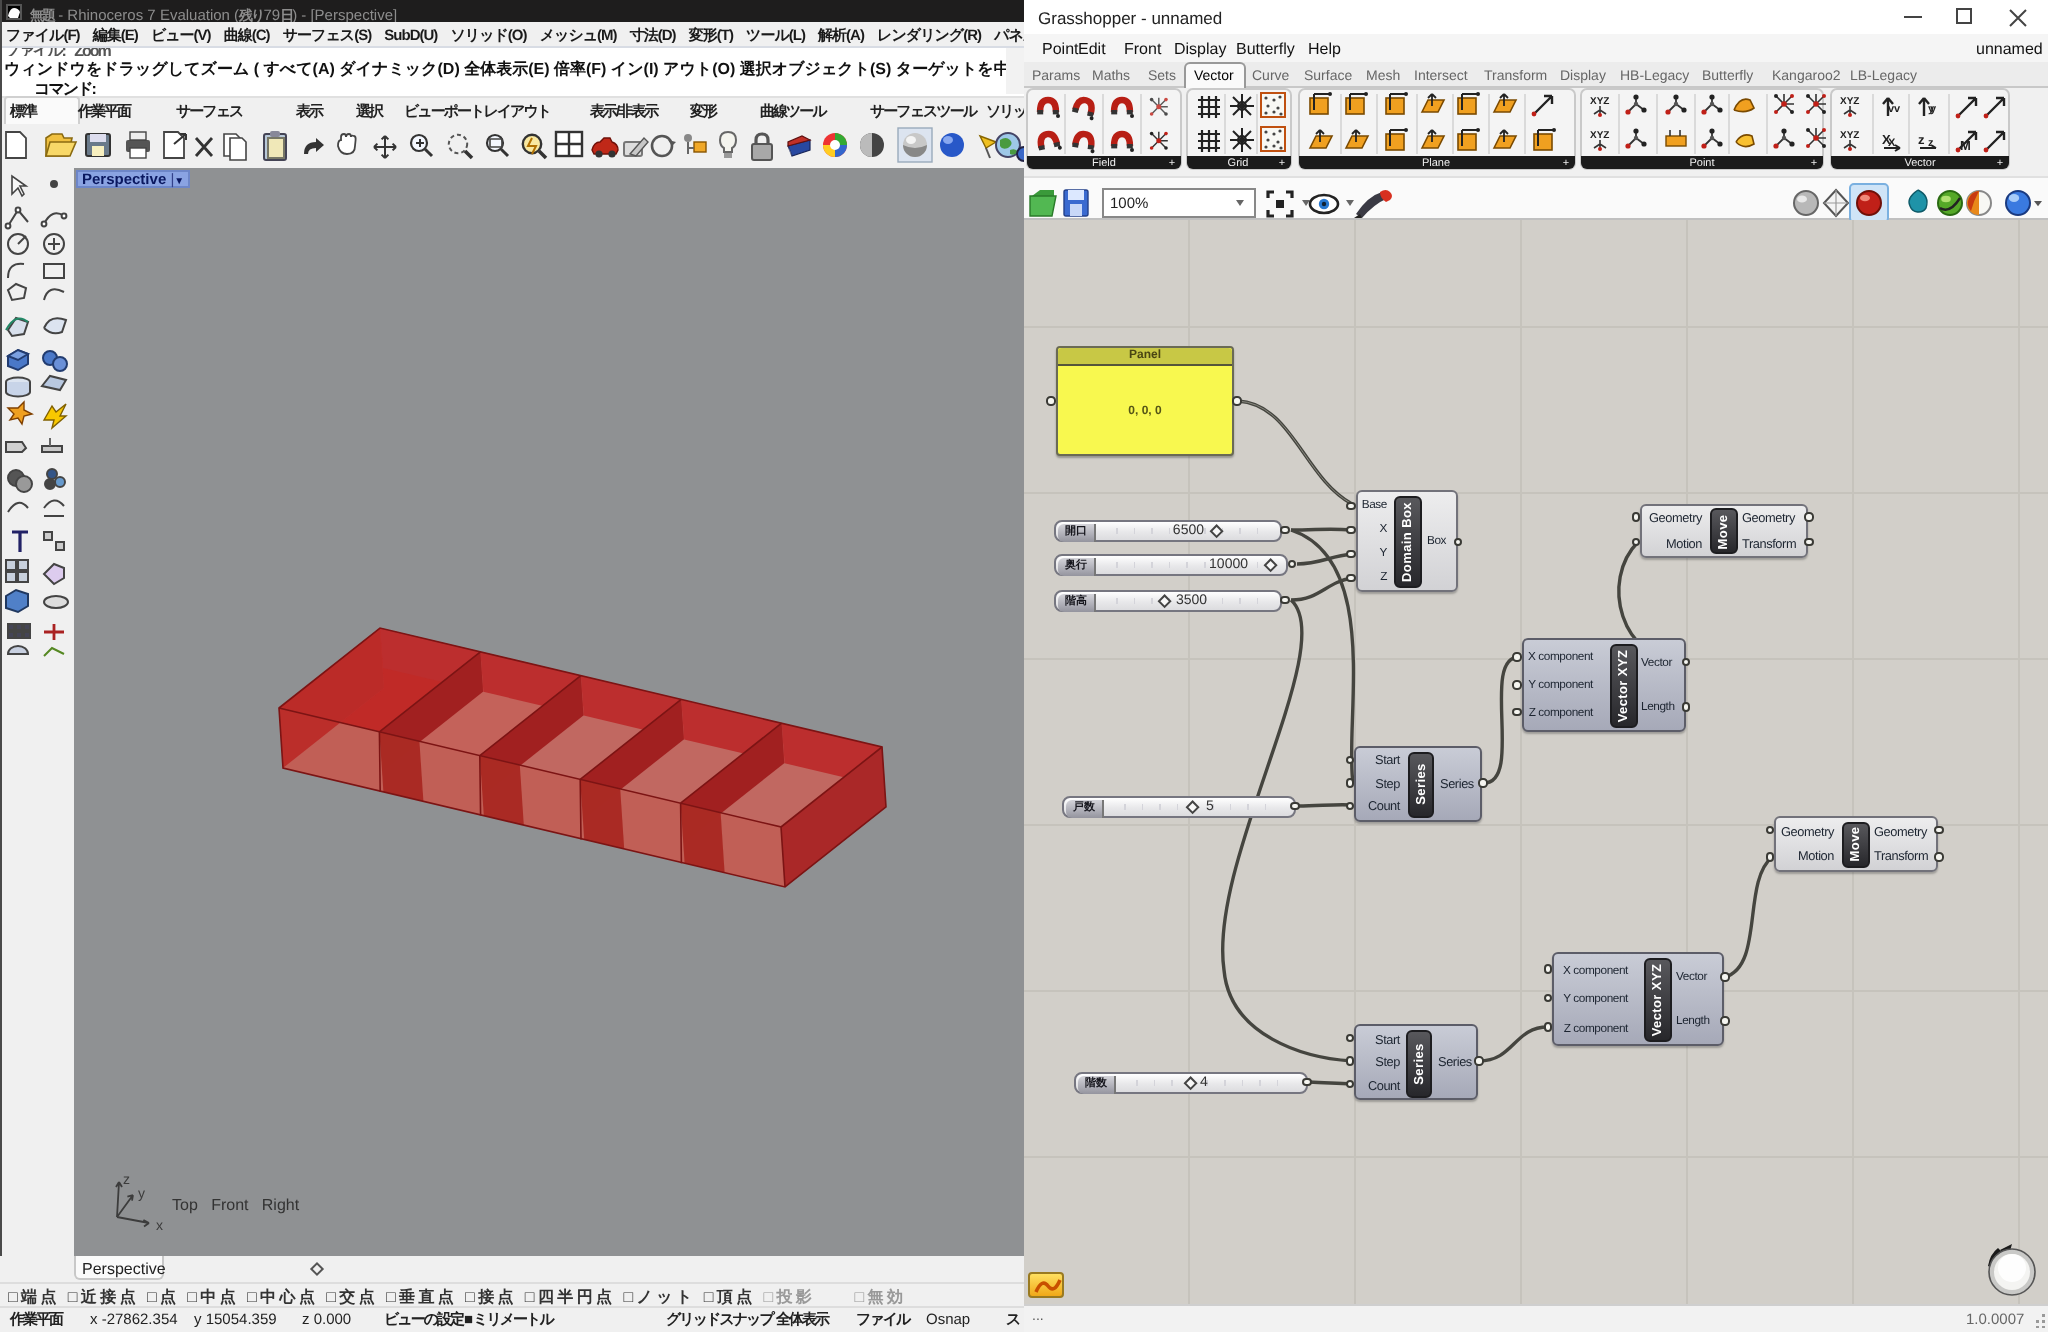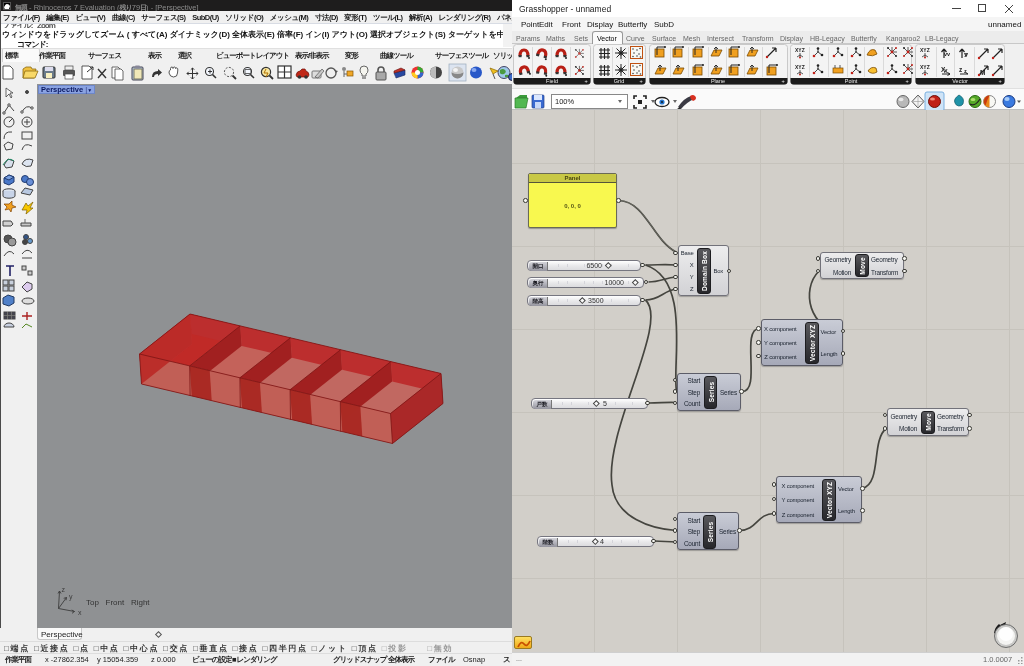--- a/index.html
+++ b/index.html
@@ -39,21 +39,21 @@
  <div class="abs" style="left:503px;top:24px;width:9px;height:23px;background:#f2f2f2"></div>
 
  <div class="abs" style="left:0;top:48px;width:512px;height:14px;background:#f0f0f0;border-top:1px solid #e0e0e0"></div>
  <div class="abs" style="left:2px;top:48px;width:38px;height:14px;background:#fafafa;border:1px solid #d0d0d0;border-bottom:none;border-radius:2px 2px 0 0"></div>
  <div class="abs jp" id="rtabs" style="left:0;top:51px;width:512px;font-size:7.5px;color:#222;white-space:nowrap">
   <span class="abs" style="left:5px">標準</span>
       <span class="abs" style="left:39px">作業平面</span>
       <span class="abs" style="left:88px">サーフェス</span>
       <span class="abs" style="left:148px">表示</span>
       <span class="abs" style="left:178px">選択</span>
-      <span class="abs" style="left:216px">ビューポートレイアウト</span>
+      <span class="abs" style="left:202px">ビューポートレイアウト</span>
       <span class="abs" style="left:295px">表示/非表示</span>
       <span class="abs" style="left:345px">変形</span>
       <span class="abs" style="left:380px">曲線ツール</span>
       <span class="abs" style="left:435px">サーフェスツール</span>
       <span class="abs" style="left:493px">ソリッ</span>
  </div>
 
  <div class="abs" style="left:0;top:62px;width:512px;height:22px;background:#f0f0f0"></div>
  <svg class="abs" id="rtools" style="left:0;top:62px" width="512" height="22">
   <defs>
@@ -317,21 +317,21 @@
  <div class="abs" style="left:0;top:641px;width:512px;height:12px;background:#f0f0f0;border-top:1px solid #ddd"></div>
  <div class="abs jp" id="osnap" style="left:4px;top:642.5px;font-size:8px;color:#333;letter-spacing:1.7px;white-space:nowrap"><span style="font-weight:normal">□</span>端点 <span style="font-weight:normal">□</span>近接点 <span style="font-weight:normal">□</span>点 <span style="font-weight:normal">□</span>中点 <span style="font-weight:normal">□</span>中心点 <span style="font-weight:normal">□</span>交点 <span style="font-weight:normal">□</span>垂直点 <span style="font-weight:normal">□</span>接点 <span style="font-weight:normal">□</span>四半円点 <span style="font-weight:normal">□</span>ノット <span style="font-weight:normal">□</span>頂点 <span style="color:#999">□投影</span>&nbsp;&nbsp;&nbsp;&nbsp;&nbsp;<span style="color:#999">□無効</span></div>
 
  <div class="abs" style="left:0;top:653px;width:512px;height:13px;background:#f0f0f0;border-top:1px solid #ddd"></div>
  <div class="abs" id="rstatus" style="left:0px;top:655px;font-size:7.5px;color:#222;white-space:nowrap">
   <span class="abs jp" style="left:5px">作業平面</span>
       <span class="abs" style="left:45px">x -27862.354</span>
       <span class="abs" style="left:97px">y 15054.359</span>
       <span class="abs" style="left:151px">z 0.000</span>
       <span class="abs jp" style="left:192px">ビューの設定</span>
-      <span class="abs" style="left:232px">■<span class="jp">レンダリング</span></span>
+      <span class="abs" style="left:232px">■<span class="jp">ミリメートル</span></span>
       <span class="abs jp" style="left:333px">グリッドスナップ</span>
       <span class="abs jp" style="left:388px">全体表示</span>
       <span class="abs jp" style="left:428px">ファイル</span>
       <span class="abs" style="left:463px">Osnap</span>
       <span class="abs jp" style="left:503px">ス</span>
  </div>
 </div>
 <div id="gh">
 
  <div class="abs" style="left:0;top:0;width:512px;height:17px;background:#fff"></div>
@@ -342,21 +342,21 @@
       <path d="M1 1 L9 9 M9 1 L1 9" stroke="#444" stroke-width="1"></path>
     </svg>
 
  <div class="abs" style="left:0;top:17px;width:512px;height:14px;background:#f5f5f5"></div>
  <div class="abs" style="left:0;top:20px;font-size:8px;color:#111;white-space:nowrap">
       <span class="abs" style="left:9px">Point</span>
       <span class="abs" style="left:27px">Edit</span>
       <span class="abs" style="left:50px">Front</span>
       <span class="abs" style="left:75px">Display</span>
       <span class="abs" style="left:106px">Butterfly</span>
-      <span class="abs" style="left:142px">SubD</span>
+      <span class="abs" style="left:142px">Help</span>
       <span class="abs" style="left:476px">unnamed</span>
     </div>
 
  <div class="abs" style="left:0;top:31px;width:512px;height:13px;background:#ececec;border-bottom:1px solid #c8c8c8"></div>
  <div class="abs" style="left:80px;top:31px;width:31px;height:13px;background:#fafafa;border:1px solid #999;border-bottom:none;border-radius:3px 3px 0 0"></div>
  <div class="abs" style="left:0;top:34.5px;font-size:7px;color:#666;white-space:nowrap">
       <span class="abs" style="left:4px">Params</span>
       <span class="abs" style="left:34px">Maths</span>
       <span class="abs" style="left:62px">Sets</span>
       <span class="abs" style="left:85px;color:#000">Vector</span>

